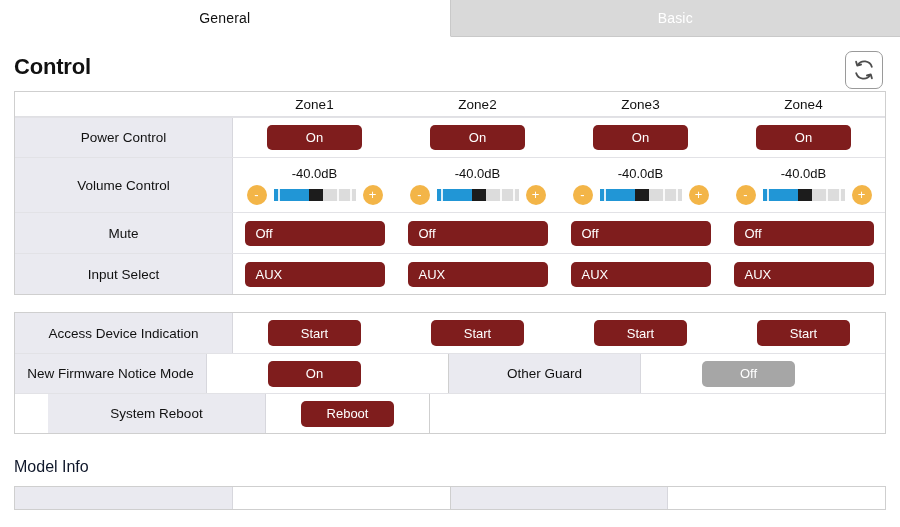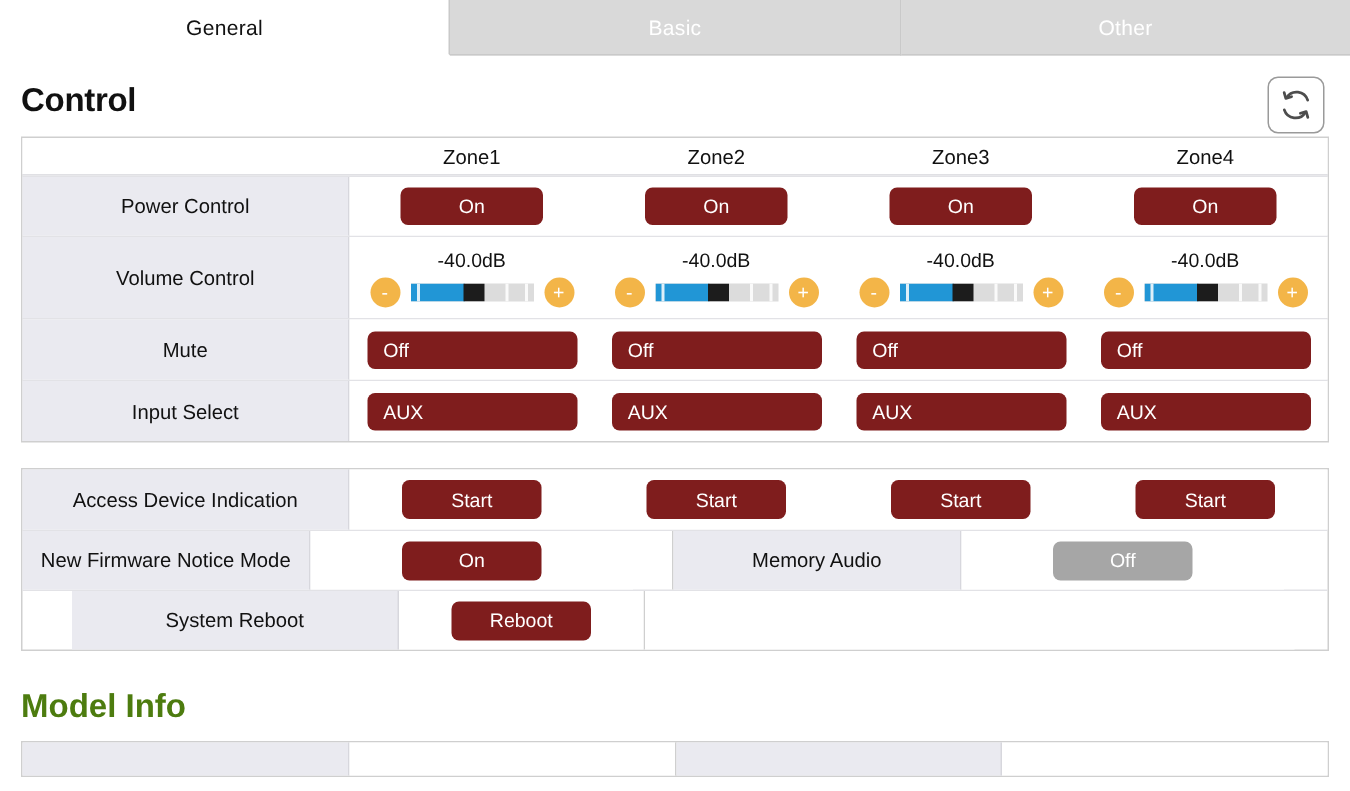--- a/index.html
+++ b/index.html
@@ -134,41 +134,38 @@
   .r-reboot { height: 40px; padding-left: 33px; }
   .sp-split { display:flex; width:100%; }
   .half { display:flex; }
   .half-left  { width: 434px; border-right: 1px solid #cfcfcf; }
   .half-right { width: 434px; }
   .half .lbl  { width: 192px; }
   .half .cell { width: 215px; }
   .sp .r-reboot .filler { width: 434px; background:#ffffff; border-left:1px solid #cfcfcf; }
 
   
-  .mi-title { font-size: 22px; font-weight:bold; color:#4d7c0f; margin: 24px 0 0 14px; }
+  .mi-title { font-size: 16px; font-weight:normal; color:#0f172a; margin: 24px 0 0 14px; }
   .mi-panel { margin: 10px 14px 0 14px; border:1px solid #cfcfcf; height: 24px; display:flex; }
   .mi-half { display:flex; width:50%; }
   .mi-half + .mi-half { border-left:1px solid #cfcfcf; }
   .mi-lbl { width: 50%; background:#eaeaf0; border-right:1px solid #d7d7dd; }
   .mi-val { width: 50%; background:#ffffff; }
 </style>
 </head>
 <body>
 
 <div class="page">
 
   <div class="tabbar">
     <div class="tab active">
       <span>General</span>
     </div>
     <div class="tab">
       <span>Basic</span>
-    </div>
-    <div class="tab">
-      <span>Other</span>
     </div>
   </div>
 
   <div class="section-title">Control</div>
 
   <div class="refresh-btn">
     <span>
       <svg width="22" height="22" viewBox="0 0 24 24" fill="none" stroke="#4d4d4d" stroke-width="2" stroke-linecap="round" stroke-linejoin="round">
         <path d="M20.5 8.5A8.5 8.5 0 0 0 5.2 6.6"></path>
         <polyline points="3.4,3 4.6,7.2 8.8,6"></polyline>
@@ -328,21 +325,21 @@
     </div>
 
     <div class="row r-firm sp-split">
       <div class="half half-left">
         <div class="lbl">New Firmware Notice Mode</div>
         <div class="cell">
           <div class="btn btn-purple btn-mode btn-center">On</div>
         </div>
       </div>
       <div class="half half-right">
-        <div class="lbl">Memory Audio</div>
+        <div class="lbl">Other Guard</div>
         <div class="cell">
           <div class="btn btn-gray btn-guard btn-center">Off</div>
         </div>
       </div>
     </div>
 
     <div class="row r-reboot">
       <div class="lbl">System Reboot</div>
       <div class="cell">
         <div class="btn btn-purple btn-mode btn-center">Reboot</div>

